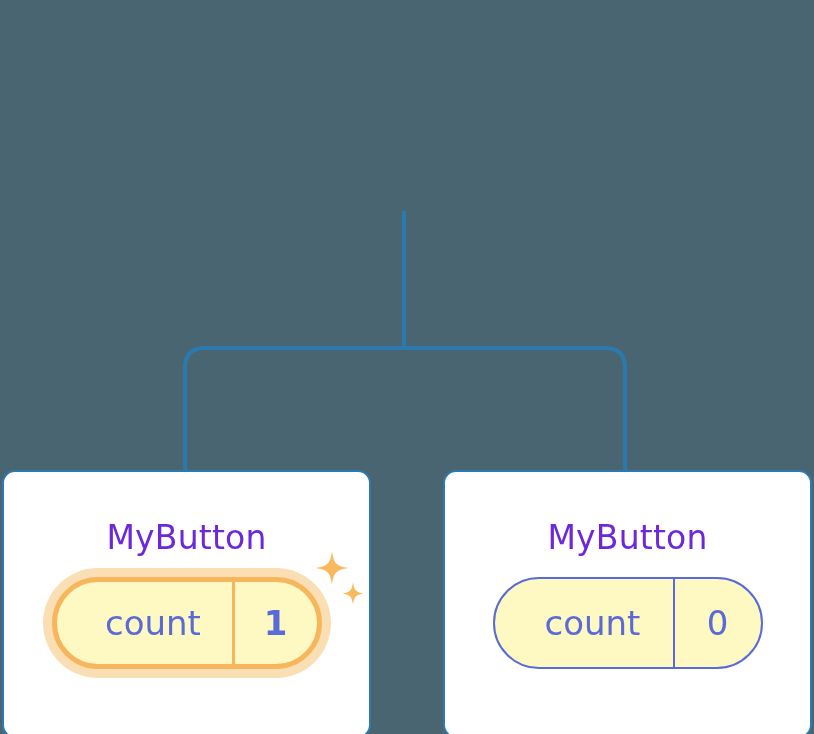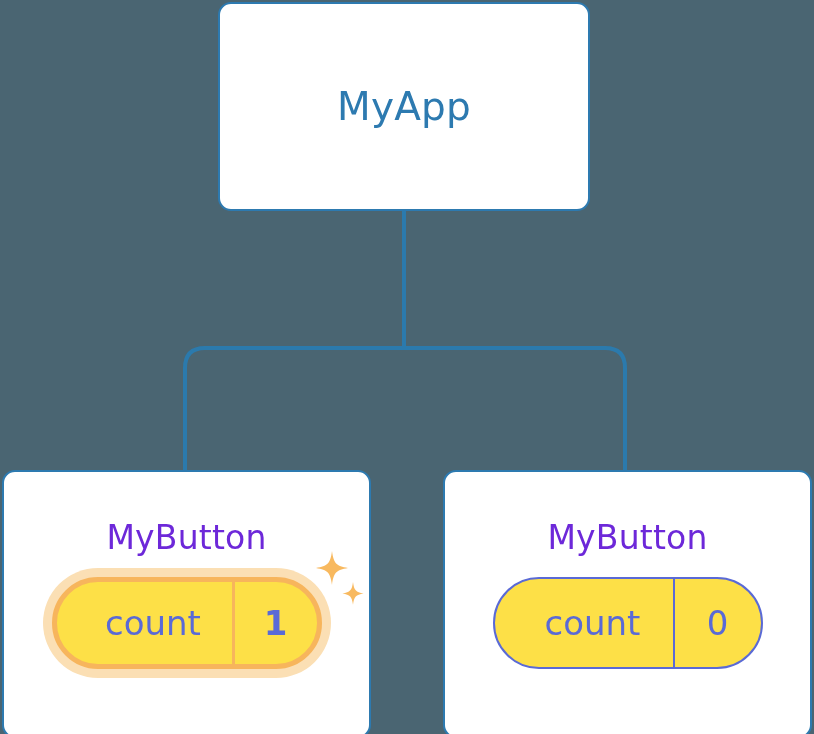--- a/index.html
+++ b/index.html
@@ -97,21 +97,21 @@
 
   
   .pill {
     position: relative;
     display: flex;
     align-items: stretch;
     height: 92px;
     border: 2px solid #5a6ad6;
     border-radius: 46px;
     box-sizing: border-box;
-    background: #fde047;
+    background: #fef9c3;
   }
   .pill .cell {
     display: flex;
     align-items: center;
     justify-content: center;
     box-sizing: border-box;
   }
   .pill .cell-key {
     width: 178px;
     padding-left: 24px;
@@ -168,23 +168,20 @@
 <div id="stage">
 
   <svg id="wires" viewBox="0 0 814 734" width="814" height="734" fill="none">
 
     <path d="M404 211 L404 348" stroke="#2b7aad" stroke-width="4" stroke-linecap="butt"></path>
 
     <path d="M404 348 L205 348 Q185 348 185 368 L185 472" stroke="#2b7aad" stroke-width="4" stroke-linecap="butt"></path>
     <path d="M404 348 L605 348 Q625 348 625 368 L625 472" stroke="#2b7aad" stroke-width="4" stroke-linecap="butt"></path>
   </svg>
 
-  <div class="card" id="card-root">
-    <span class="root-title">MyApp</span>
-  </div>
 
   <div class="card leaf" id="card-left">
     <span class="leaf-title">MyButton</span>
 
     <div class="pill-wrap">
       <div class="pill is-highlighted">
         <div class="cell cell-key">
           <span class="key-text">count</span>
         </div>
         <div class="cell cell-val">

